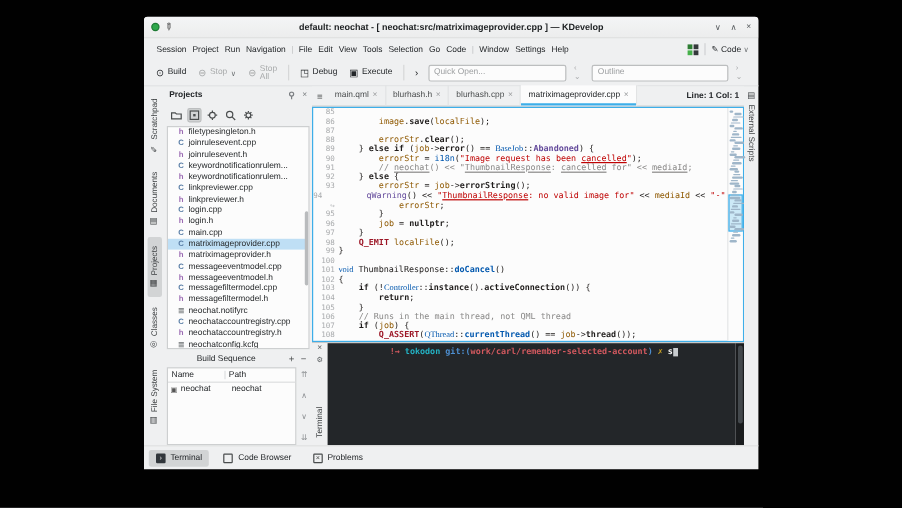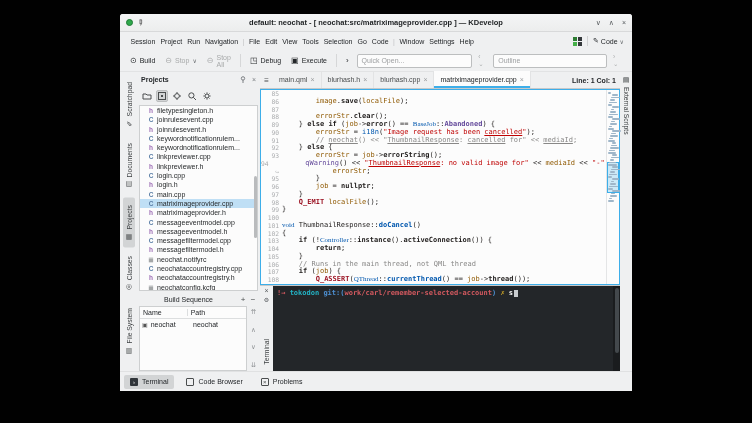--- a/index.html
+++ b/index.html
@@ -117,21 +117,21 @@
   .minimap { width:13px; border-left:1px solid #e4e5e6; position:relative; background:#fcfcfc; }
   .mm-row { position:absolute; height:1.6px; border-radius:1px; }
   .mm-view { position:absolute; left:0; width:100%; top:37%; height:16%; background:rgba(61,174,233,.25); border:1px solid #3daee9; }
 
   
   .terminal { position:absolute; left:0; top:213px; width:360px; height:86px; display:flex; border-top:1px solid #c6c8c9; }
   .term-strip { width:13px; background:#eff0f1; display:flex; flex-direction:column; align-items:center; padding-top:1px; color:#5c6063; }
   .term-strip .ts-x { font-size:7px; }
   .term-strip .ts-gear { font-size:6px; margin-top:2px; }
   .term-strip .ts-label { writing-mode:vertical-rl; transform:rotate(180deg); font-size:6.8px; margin-top:auto; margin-bottom:6px; color:#3e4143; }
-  .term-screen { flex:1; background:#232629; padding:3px 0 0 4px; position:relative; }
+  .term-screen { flex:1; background:#232629; padding:3px 0 0 4px; position:relative;text-align:center; }
   .prompt { font-family:"DejaVu Sans Mono",monospace; font-size:7px; white-space:pre; }
   .cursor-block { display:inline-block; width:4px; height:7px; background:#c7cbce; vertical-align:middle; margin-left:0.5px; }
   .term-scroll { width:7px; background:#1a1c1e; position:relative; }
   .term-thumb { position:absolute; left:1.5px; top:2px; width:4px; height:76%; background:#43484c; border-radius:2px; }
 
   
   .bottombar { position:absolute; left:0; top:357px; width:512px; height:20px; display:flex; align-items:center; padding:0 4px; gap:6px; border-top:1px solid #e0e1e2; }
   .btab { display:flex; align-items:center; gap:4px; padding:3px 6px; font-size:7px; color:#232629; border-radius:2px; }
   .btab.active { background:#d2d4d5; }
   .bicon { width:8px; height:8px; display:inline-flex; align-items:center; justify-content:center; }

